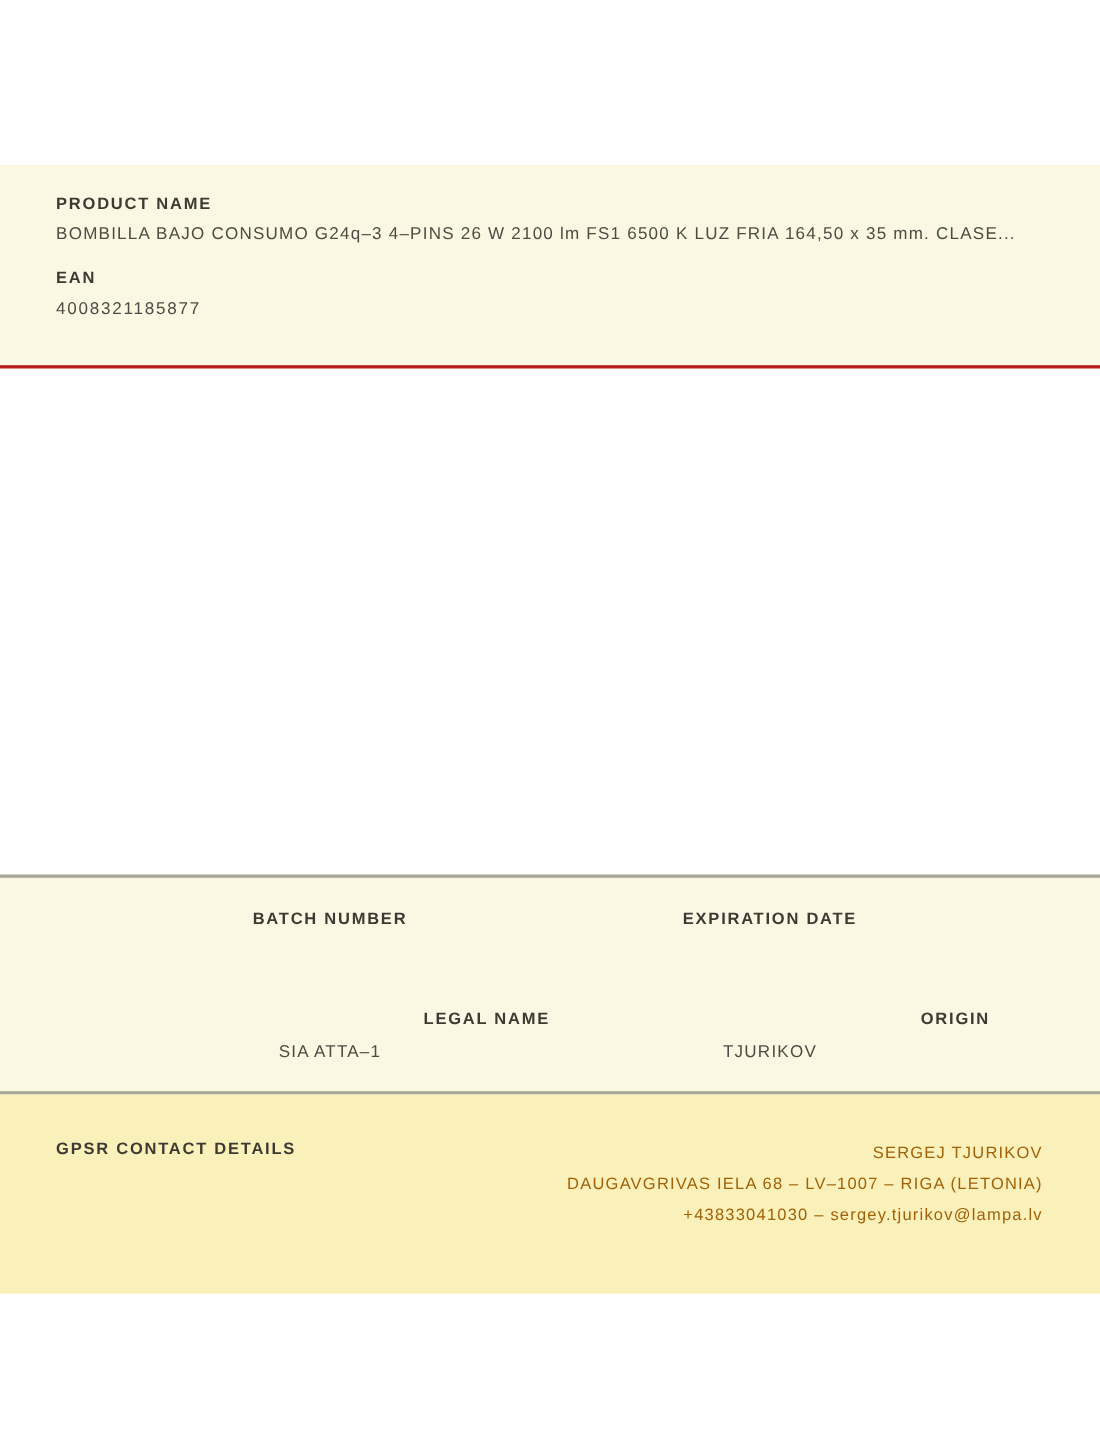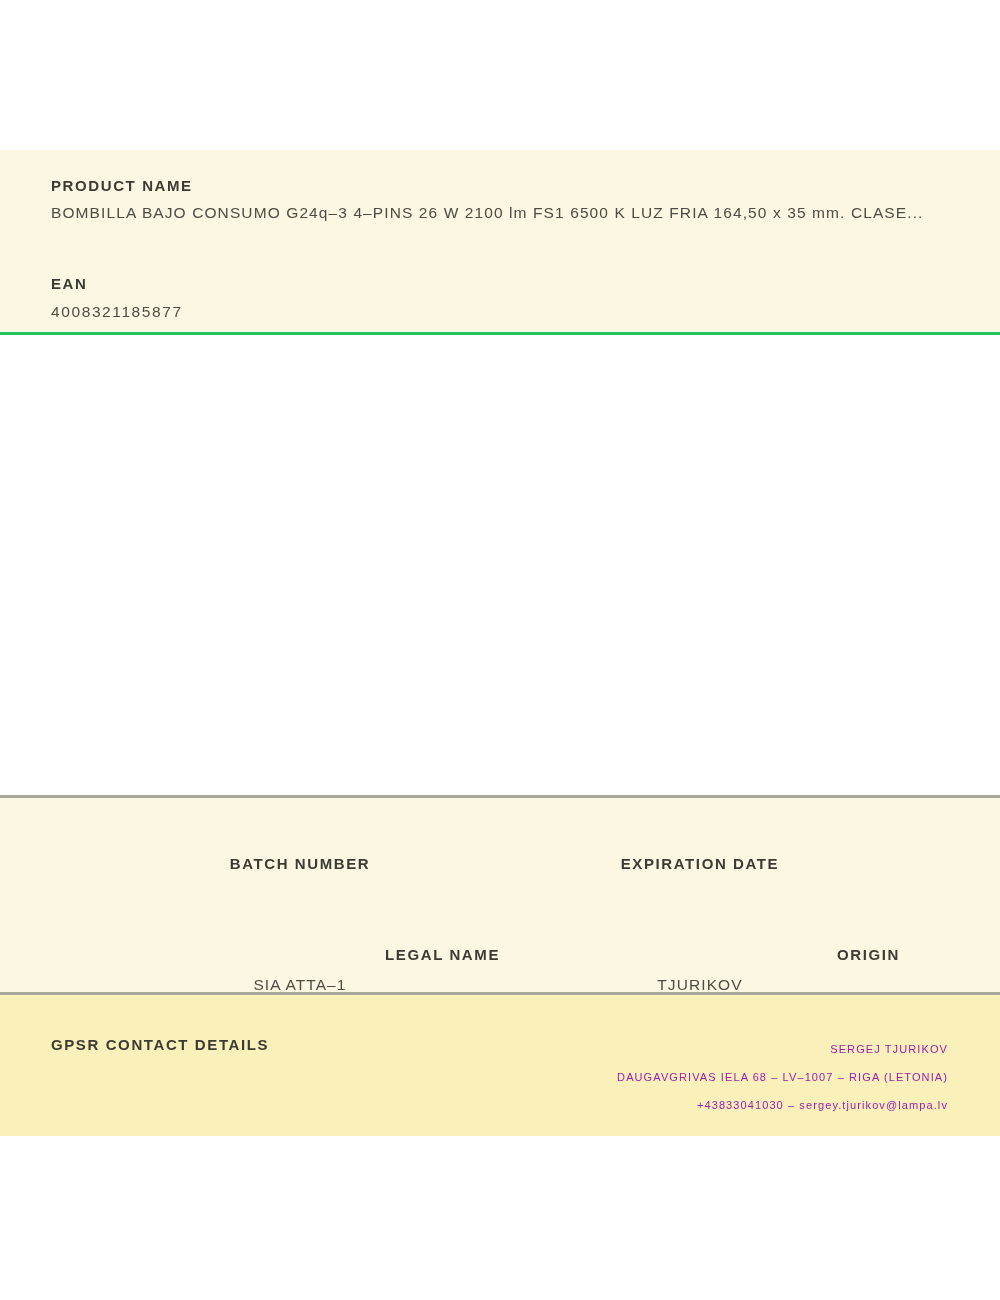--- a/index.html
+++ b/index.html
@@ -18,83 +18,82 @@
     overflow: hidden;
   }
 
   
   .product-section {
     position: absolute;
     top: 150px; left: 0;
     width: 1000px; height: 185px;
     box-sizing: border-box;
     background: #fcf7e2;
-    border-bottom: 3px solid #22c55e;
+    border-bottom: 3px solid #b91c1c;
     padding: 26px 51px 0 51px;
   }
   .field-label {
     font-size: 15px;
     font-weight: bold;
     letter-spacing: 1.6px;
     color: #3b3b33;
     line-height: 19px;
   }
   .field-value {
     font-size: 15.5px;
     letter-spacing: 1.1px;
     color: #4d4c44;
     line-height: 20px;
   }
   .product-section .product-value { margin-top: 8px; }
-  .product-section .ean-label { margin-top: 51px; }
+  .product-section .ean-label { margin-top: 20px; }
   .product-section .ean-value { margin-top: 9px; letter-spacing: 1.6px; }
 
   
   .details-section {
     position: absolute;
     top: 795px; left: 0;
     width: 1000px; height: 200px;
     box-sizing: border-box;
     background: #fcf7e2;
     border-top: 3px solid #a8a79b;
     border-bottom: 3px solid #a8a79b;
   }
   .details-cols {
     display: flex;
     margin: 0 100px;
     padding-top: 28px;
   }
   .details-col {
     width: 50%;
     text-align: center;
-    margin-top: 28px;
   }
   .details-col .empty-value { min-height: 16px; }
   .details-col .second-label { margin-top: 56px; text-align: right; }
   .details-col .second-value { margin-top: 11px; }
 
   
   .contact-section {
     position: absolute;
     top: 995px; left: 0;
-    width: 1000px; height: 141px;
+    width: 1000px; height: 181px;
     box-sizing: border-box;
     background: #faf0ba;
     padding: 40px 52px 0 51px;
     display: flex;
     justify-content: space-between;
     align-items: flex-start;
   }
   .contact-right {
     text-align: right;
   }
   .contact-right .contact-line {
-    font-size: 11px;
+    font-size: 15px;
     letter-spacing: 1.1px;
-    color: #a21caf;
+    color: #a16207;
     line-height: 28px;
   }
 </style>
 </head>
 <body>
 
 <div class="page">
 
   <section class="product-section">
     <div class="field-label">PRODUCT NAME</div>

